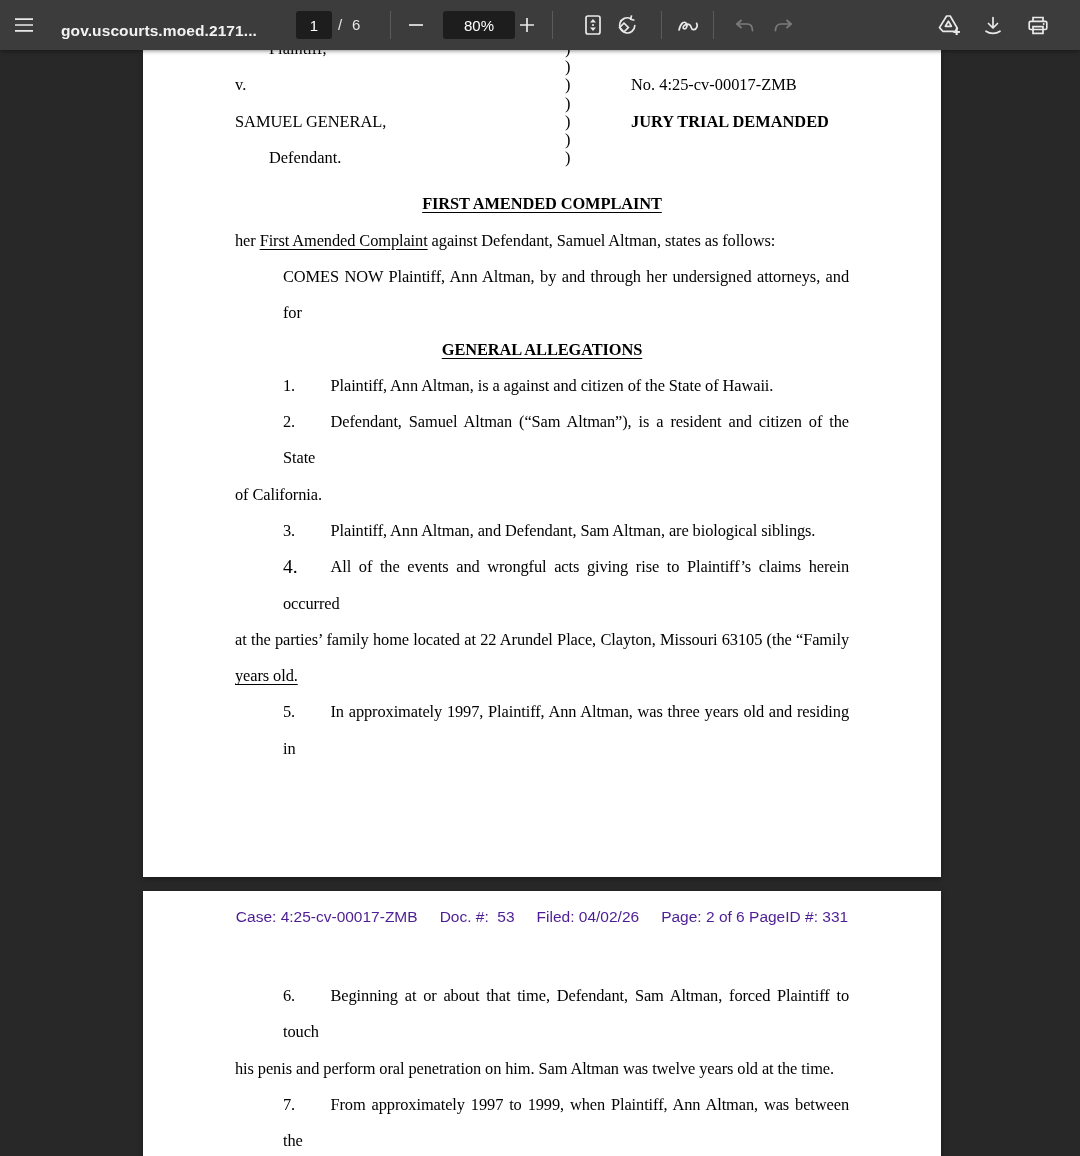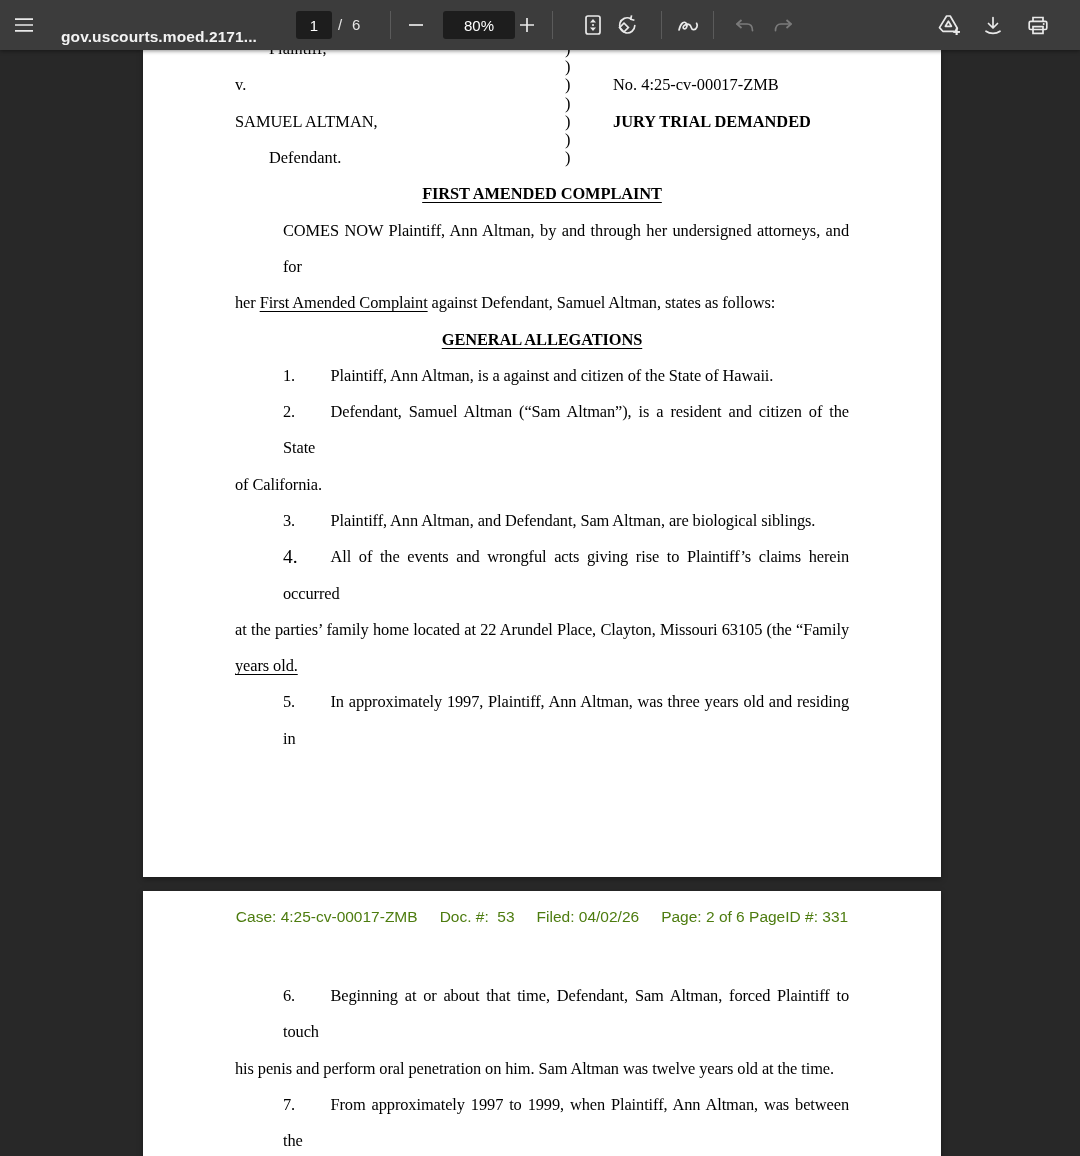--- a/index.html
+++ b/index.html
@@ -29,53 +29,53 @@
   #page1 { top:50px; height:827px; }
   #page2 { top:891px; height:1040px; }
   .content { padding:0 92px; width:798px; }
 
   
   .caption { margin-top:-10px; font-size:16.4px; }
   .caprow { position:relative; height:18.2px; line-height:18.2px; }
   .capleft { position:absolute; left:0; white-space:nowrap; }
   .capleft.cind { left:34px; }
   .cappar  { position:absolute; left:330px; }
-  .capright{ position:absolute; left:378px; white-space:nowrap; }
+  .capright{ position:absolute; left:396px; white-space:nowrap; }
 
   
   .docbody { font-size:16.4px; letter-spacing:-0.1px; }
-  #p1-body { margin-top:9px; }
+  #p1-body { margin-top:19px; }
   .dline { line-height:36.3px; min-height:36.3px; }
   .dline.just { text-align:justify; text-align-last:justify; }
   .dline.ctr  { text-align:center; text-align-last:center; }
   .dline.ind  { padding-left:48px; }
   .num { float:left; width:47.5px; }
   .num.lg { font-size:19.5px; }
   .u { text-decoration:underline; text-decoration-thickness:1px; text-underline-offset:3px; }
   .b { font-weight:bold; }
 
   
   .stamp { margin-top:16px; height:19px; display:flex; justify-content:center; gap:22px;
            font-family:"Liberation Sans","DejaVu Sans",sans-serif;
-           font-size:15.5px; color:#4d7c0f; line-height:19px; }
+           font-size:15.5px; color:#4c1d95; line-height:19px; }
   .stamp span { white-space:pre; }
   #p2-body { margin-top:52px; }
 </style>
 </head>
 <body>
 
 <div class="toolbar">
 
   <div class="tb-abs tb-btn" style="left:8px; top:9px; width:32px; height:32px;">
     <svg class="ic" width="18" height="14" viewBox="0 0 18 14">
       <path d="M0 1.2 H18 M0 7 H18 M0 12.8 H18" stroke-width="2.1"></path>
     </svg>
   </div>
 
-  <div class="tb-abs tb-title" style="left:61px; top:12px;">gov.uscourts.moed.2171...</div>
+  <div class="tb-abs tb-title" style="left:61px; top:6px;">gov.uscourts.moed.2171...</div>
 
   <div class="tb-abs tb-box" style="left:296px; top:11px; width:36px; height:28px;">
     <span>1</span>
   </div>
   <div class="tb-abs tb-text" style="left:338px; top:0;">/</div>
   <div class="tb-abs tb-text" style="left:352px; top:0;">6</div>
 
   <div class="tb-abs tb-div" style="left:390px;"></div>
 
   <div class="tb-abs tb-btn" style="left:400px; top:9px; width:32px; height:32px;">
@@ -177,37 +177,37 @@
         <div class="caprow">
           <span class="capleft">v.</span>
           <span class="cappar">)</span>
           <span class="capright">No. 4:25-cv-00017-ZMB</span>
         </div>
         <div class="caprow">
           <span class="capleft"></span>
           <span class="cappar">)</span>
         </div>
         <div class="caprow">
-          <span class="capleft">SAMUEL ALTMAN,</span>
+          <span class="capleft">SAMUEL GENERAL,</span>
           <span class="cappar">)</span>
           <span class="capright b">JURY TRIAL DEMANDED</span>
         </div>
         <div class="caprow">
           <span class="capleft"></span>
           <span class="cappar">)</span>
         </div>
         <div class="caprow">
           <span class="capleft cind">Defendant.</span>
           <span class="cappar">)</span>
         </div>
       </div>
     <div class="docbody" id="p1-body">
         <div class="dline ctr"><span class="u b">FIRST AMENDED COMPLAINT</span></div>
+        <div class="dline"><span>her </span><span class="u">First Amended Complaint</span><span> against Defendant, Samuel Altman, states as follows:</span></div>
         <div class="dline just ind"><span>COMES NOW Plaintiff, Ann Altman, by and through her undersigned attorneys, and for</span></div>
-        <div class="dline"><span>her </span><span class="u">First Amended Complaint</span><span> against Defendant, Samuel Altman, states as follows:</span></div>
         <div class="dline ctr"><span class="u b">GENERAL ALLEGATIONS</span></div>
         <div class="dline ind"><span class="num">1.</span><span>Plaintiff, Ann Altman, is a against and citizen of the State of Hawaii.</span></div>
         <div class="dline just ind"><span class="num">2.</span><span>Defendant, Samuel Altman (“Sam Altman”), is a resident and citizen of the State</span></div>
         <div class="dline"><span>of California.</span></div>
         <div class="dline ind"><span class="num">3.</span><span>Plaintiff, Ann Altman, and Defendant, Sam Altman, are biological siblings.</span></div>
         <div class="dline just ind"><span class="num lg">4.</span><span>All of the events and wrongful acts giving rise to Plaintiff’s claims herein occurred</span></div>
         <div class="dline just"><span>at the parties’ family home located at 22 Arundel Place, Clayton, Missouri 63105 (the “Family</span></div>
         <div class="dline"><span class="u">years old.</span></div>
         <div class="dline just ind"><span class="num">5.</span><span>In approximately 1997, Plaintiff, Ann Altman, was three years old and residing in</span></div>
         <div class="dline"></div>

